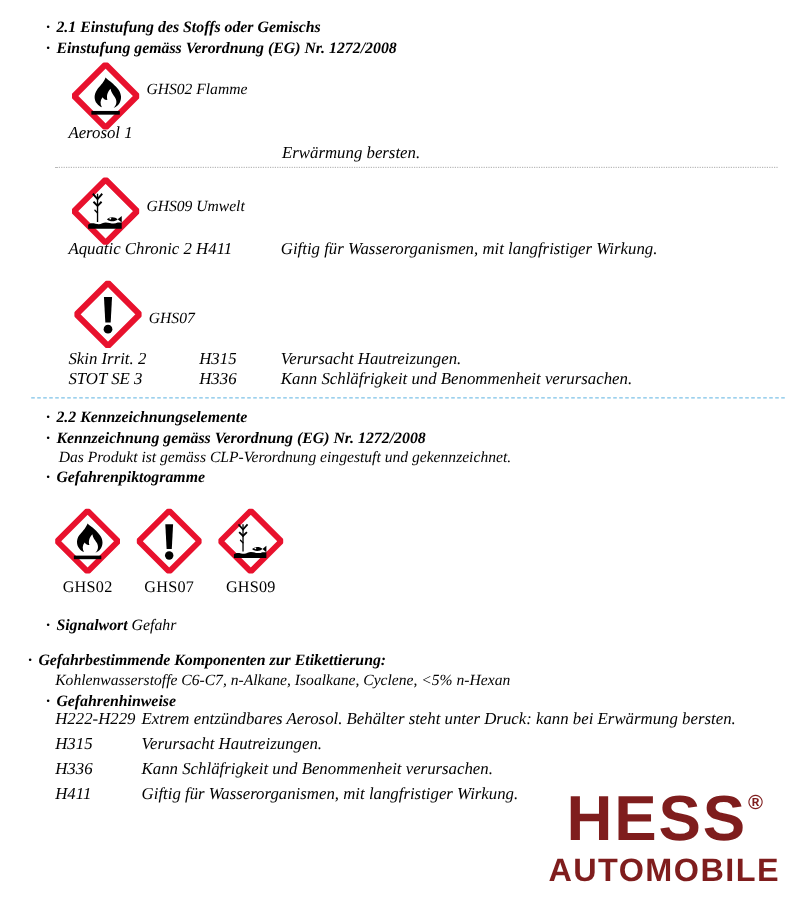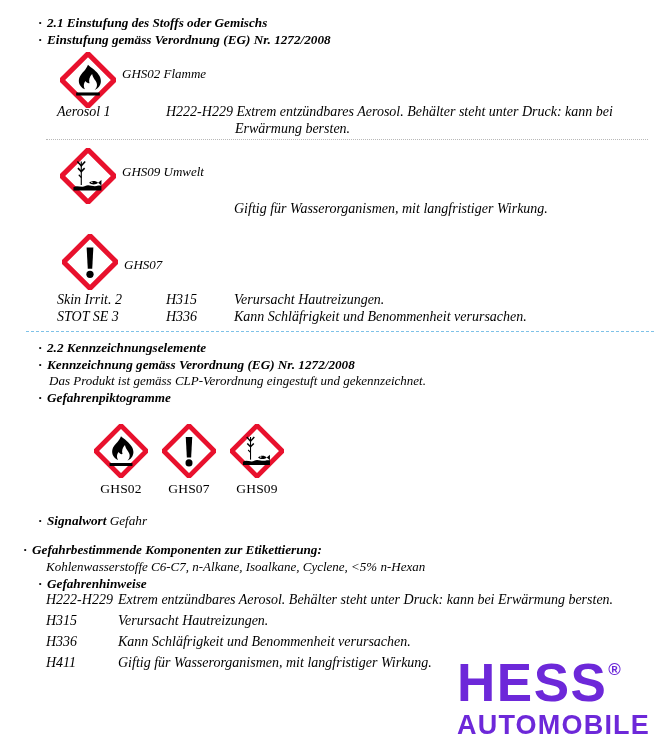--- a/index.html
+++ b/index.html
@@ -62,38 +62,38 @@
     height: 0;
     border-top: 1.5px dashed #7ec2e8;
   }
 
   
   .abs { position: absolute; }
 
   .clsrow { position: absolute; font-style: italic; font-size: 14px; white-space: nowrap; }
 
   
-  .pictorow { position: absolute; display: flex; gap: 14px; margin-left: 48px; }
+  .pictorow { position: absolute; display: flex; gap: 14px; }
   .pictocell { display: flex; flex-direction: column; align-items: center; }
   .pictocell .lbl {
     font-family: "Liberation Serif", "DejaVu Serif", serif;
     font-size: 13.5px;
     font-style: normal;
     margin-top: 3px;
     letter-spacing: 0.2px;
   }
 
   
   .logo {
     position: absolute;
     right: 12px;
     bottom: 8px;
-    text-align: left;
+    text-align: center;
     font-family: "Liberation Sans", "DejaVu Sans", sans-serif;
-    color: #6d28d9;
+    color: #7f1d1d;
   }
   .logo .hess {
     font-size: 53px;
     font-weight: bold;
     letter-spacing: 1.5px;
     line-height: 52px;
     position: relative;
     display: inline-block;
   }
   .logo .reg {
@@ -143,21 +143,20 @@
                    C75 42 68 36 62 30
                    C57 25 52 23 50 20 Z"></path>
           <rect x="27" y="74" width="46" height="6"></rect>
         </g>
       </g>
     </svg>
   </div>
   <div class="abs sub" style="left:122px; top:65px;text-align:center;">GHS02 Flamme</div>
 
   <div class="clsrow" style="left:57px; top:104px;">Aerosol 1</div>
-  <div class="clsrow" style="left:166px; top:104px;">H222-H229 Extrem entzündbares Aerosol. Behälter steht unter Druck: kann bei</div>
   <div class="clsrow" style="left:235px; top:121px;">Erwärmung bersten.</div>
 
   <div class="dotline" style="left:46px; top:139px; width:602px;"></div>
 
   <div class="abs ghs" style="left:60px; top:148px;">
     <svg width="56" height="56" viewBox="0 0 100 100" aria-hidden="true">
       <polygon points="50,3 97,50 50,97 3,50" fill="#ffffff" stroke="#e8112d" stroke-width="9"></polygon>
       <g fill="#000000">
 
         <path d="M24 70 C31 65 38 72 45 68 C52 64 60 71 68 67 L74 67 L74 76 L24 76 Z"></path>
@@ -170,20 +169,21 @@
         <path d="M38 54 L33 49 L34 47 L39 52 Z"></path>
 
         <path d="M52 62 C56 58 64 58 68 62 C64 66 56 66 52 62 Z"></path>
         <path d="M68 62 L74 57 L74 67 Z"></path>
         <circle cx="57" cy="61" r="1.4" fill="#ffffff"></circle>
       </g>
     </svg>
   </div>
   <div class="abs sub" style="left:122px; top:163px;">GHS09 Umwelt</div>
 
+  <div class="clsrow" style="left:57px; top:201px;">Aquatic Chronic 2  H411</div>
   <div class="clsrow" style="left:234px; top:201px;">Giftig für Wasserorganismen, mit langfristiger Wirkung.</div>
 
   <div class="abs ghs" style="left:62px; top:234px;">
     <svg width="56" height="56" viewBox="0 0 100 100" aria-hidden="true">
       <polygon points="50,3 97,50 50,97 3,50" fill="#ffffff" stroke="#e8112d" stroke-width="9"></polygon>
       <g fill="#000000">
         <path d="M44 24 L56 24 L54 62 L46 62 Z"></path>
         <circle cx="50" cy="72" r="6.5"></circle>
       </g>
     </svg>

